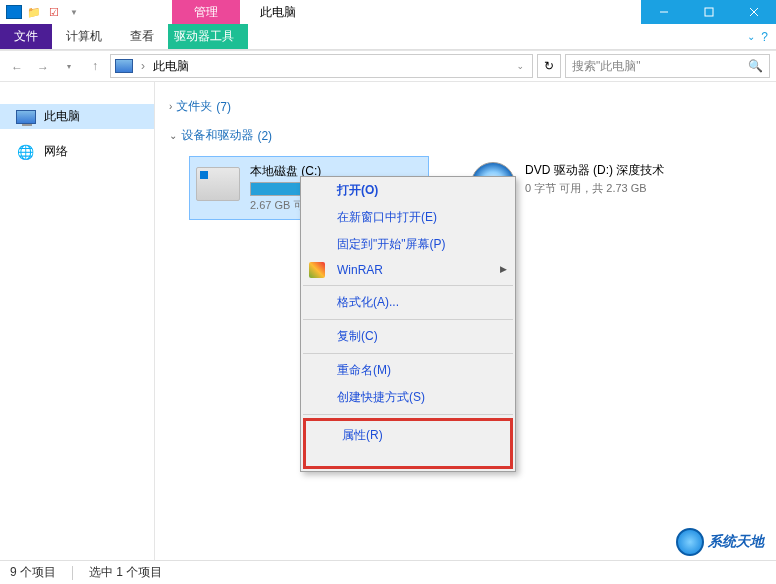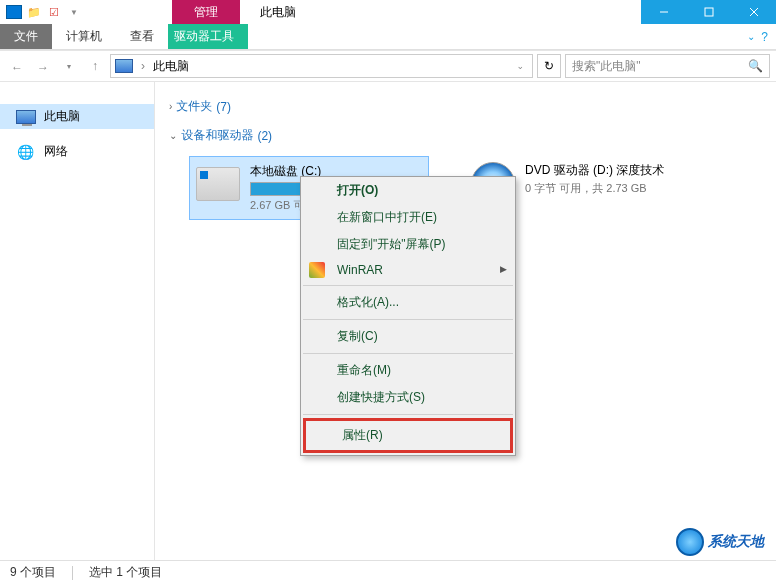--- a/index.html
+++ b/index.html
@@ -3,30 +3,30 @@
 <meta charset="utf-8">
 <style>
   * { box-sizing: border-box; margin: 0; padding: 0; font-family: "Microsoft YaHei", "Segoe UI", sans-serif; }
   body { width: 776px; height: 584px; overflow: hidden; background: #fff; position: relative; font-size: 12px; }
 
   
   .titlebar { height: 24px; background: #fff; display: flex; align-items: stretch; }
   .titlebar-left { display: flex; align-items: center; gap: 4px; padding-left: 6px; }
   .sys-icon { width: 16px; height: 14px; background: #0078d7; border: 1px solid #005a9e; }
   .qa-icon { width: 16px; height: 16px; display: flex; align-items: center; justify-content: center; font-size: 11px; }
-  .tab-ribbon { background: #be185d; color: #fff; padding: 3px 22px; display: flex; align-items: center; font-size: 12px; margin-left: 90px; text-align: right; }
+  .tab-ribbon { background: #ec4899; color: #fff; padding: 3px 22px; display: flex; align-items: center; font-size: 12px; margin-left: 90px; text-align: right; }
   .title-text { padding: 3px 20px; display: flex; align-items: center; }
   .win-controls { margin-left: auto; display: flex; }
   .win-btn { width: 45px; display: flex; align-items: center; justify-content: center; color: #fff; background: #1ba1e2; }
   .win-btn.close { background: #1ba1e2; }
 
   
   .ribbon { height: 26px; background: #fff; display: flex; align-items: stretch; border-bottom: 1px solid #e0e0e0; }
   .ribbon-tab { padding: 4px 14px; font-size: 12px; display:flex; align-items:center; color:#333; }
-  .ribbon-tab.file { background: #737373; color: #fff; }
+  .ribbon-tab.file { background: #4c1d95; color: #fff; }
   .ribbon-tab.tools { background: #1dbf94; color: #fff; padding-left: 6px; }
   .ribbon-right { margin-left: auto; display: flex; align-items: center; padding-right: 8px; gap: 6px; color:#1ba1e2; }
 
   
   .navbar { height: 32px; border-top: 1px solid #e5e5e5; border-bottom: 1px solid #e5e5e5; display: flex; align-items: center; padding: 0 6px; gap: 4px; }
   .nav-btn { width: 22px; height: 22px; display:flex; align-items:center; justify-content:center; color:#888; }
   .addr { flex: 1; height: 24px; border: 1px solid #ccc; display: flex; align-items: center; padding: 0 4px; gap: 4px; }
   .addr .pc-icon-small { width: 18px; height: 14px; background: linear-gradient(#7db9e8,#3a7bd5); border:1px solid #2a5a9e; }
   .addr .chev { color:#888; padding:0 4px; }
   .addr-refresh { width: 24px; height:24px; border:1px solid #ccc; display:flex; align-items:center; justify-content:center; }
@@ -53,27 +53,27 @@
   .drive-icon::before { content:""; position:absolute; left:3px; top:3px; width:8px; height:8px; background:#0078d7; }
   .dvd-icon { width:44px; height:44px; border-radius:50%; background: radial-gradient(circle,#fff 0%,#8fd0ff 40%,#1e6fc0 70%); border:1px solid #999; position:relative; }
   .dvd-icon::after { content:""; position:absolute; left:17px; top:17px; width:10px; height:10px; border-radius:50%; background:#fff; border:1px solid #aaa; }
   .drive-info { flex:1; display:flex; flex-direction:column; gap:2px; }
   .progress { height: 14px; border:1px solid #aaa; background:#eee; position:relative; }
   .progress-fill { height:100%; background:#26a0da; }
   .drive-sub { color:#737373; font-size:11px; }
 
   
   .ctxmenu { position:absolute; left: 300px; top: 176px; width: 216px; background:#f0f0f0; border:1px solid #a0a0a0; box-shadow: 3px 3px 6px rgba(0,0,0,0.25); z-index:10; }
-  .ctx-item { padding: 5px 12px 5px 36px; position:relative; font-size:12px; color:#14532d; }
+  .ctx-item { padding: 5px 12px 5px 36px; position:relative; font-size:12px; color:#1d4ed8; }
   .ctx-item.submenu::after { content:"▶"; position:absolute; right:8px; top:6px; font-size:9px; color:#555; }
   .ctx-sep { height:1px; background:#d0d0d0; margin: 3px 2px; }
   .ctx-icon { position:absolute; left:8px; top:4px; width:16px; height:16px; }
   .winrar-icon { background: linear-gradient(45deg,#7a3,#fb3,#e33); border-radius:2px; }
   .ctx-highlight { border: 3px solid #d9362e; margin: 2px; }
-  .ctx-highlight .ctx-item { padding-top:6px; padding-bottom:6px; }
+  .ctx-highlight .ctx-item { padding-top:6px; padding-bottom:22px; }
 
   
   .statusbar { position:absolute; bottom:0; left:0; right:0; height: 24px; border-top:1px solid #e0e0e0; display:flex; align-items:center; padding: 0 10px; gap: 16px; color:#333; background:#fff; }
   .status-sep { width:1px; height:14px; background:#ccc; }
 
   
   .watermark { position:absolute; right: 12px; bottom: 28px; display:flex; align-items:center; gap:4px; font-size: 14px; font-weight:bold; font-style:italic; color:#1560b8; }
   .wm-icon { width:28px; height:28px; border-radius:50%; background: radial-gradient(circle,#7fd0ff,#0a7edb); border:2px solid #0a5ca8; position:relative; }
 </style>
 </head>

